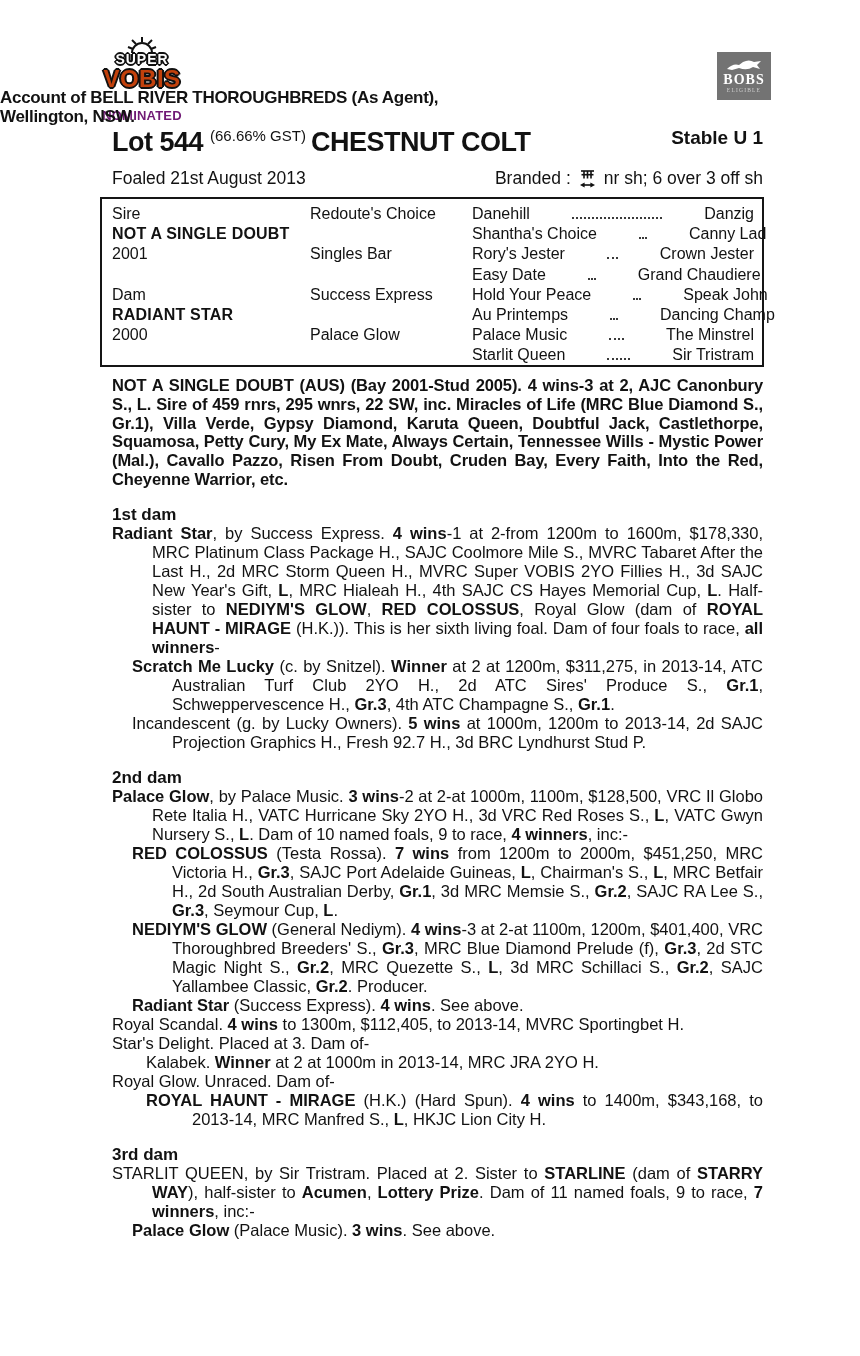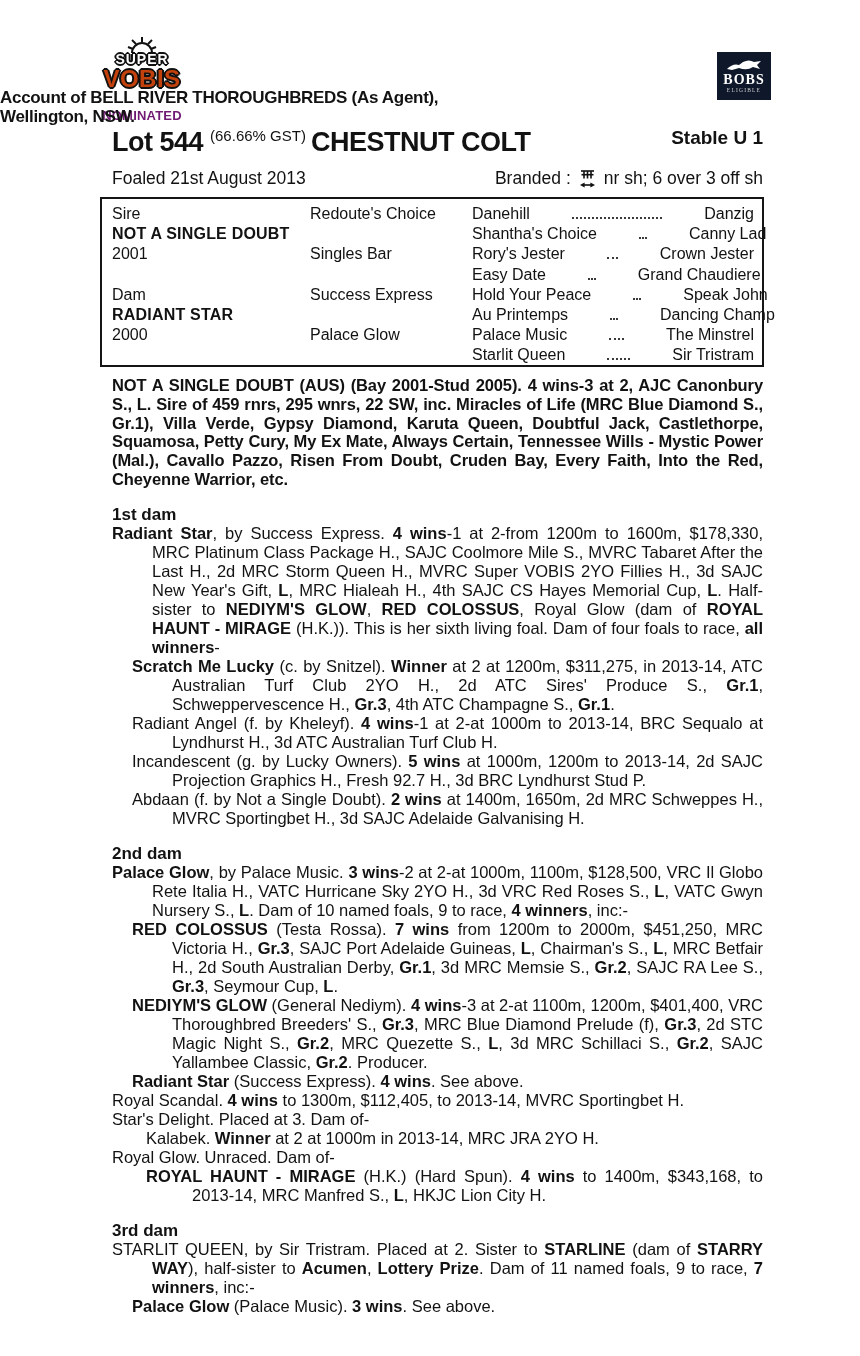--- a/index.html
+++ b/index.html
@@ -11,21 +11,21 @@
 
   
   .vobis-badge{position:absolute;left:93px;top:36px;width:98px;text-align:center;line-height:1;}
   .vobis-sun{display:block;margin:0 auto -2px auto;}
   .vobis-super{font-size:14px;font-weight:900;color:#fff;letter-spacing:1px;
     text-shadow:-2px 0 #111,2px 0 #111,0 -2px #111,0 2px #111,-1px -1px #111,1px -1px #111,-1px 1px #111,1px 1px #111;}
   .vobis-main{font-size:24px;font-weight:900;color:#c2410c;letter-spacing:0.5px;margin-top:1px;
     text-shadow:-2px 0 #111,2px 0 #111,0 -2px #111,0 2px #111,-1px -1px #111,1px -1px #111,-1px 1px #111,1px 1px #111;}
   .vobis-nom{font-size:13px;font-weight:900;color:#701a75;margin-top:18px;letter-spacing:0.2px;}
 
-  .bobs-badge{position:absolute;left:717px;top:52px;width:54px;height:48px;background:#0f172a;
+  .bobs-badge{position:absolute;left:717px;top:52px;width:54px;height:48px;background:#737373;
     display:flex;flex-direction:column;align-items:center;justify-content:center;gap:1px;}
   .bobs-text{color:#fff;font-family:"Liberation Serif",serif;font-size:14px;font-weight:bold;letter-spacing:1px;line-height:1;}
   .bobs-sub{color:#cfcfcf;font-family:"Liberation Serif",serif;font-size:5.5px;letter-spacing:1.2px;line-height:1;}
 
   .account{position:absolute;left:0;right:0;top:88px;font-weight:bold;
     font-size:17px;letter-spacing:-0.3px;line-height:19px;}
 
   .lot-row{position:absolute;left:112px;right:97px;top:127px;display:flex;align-items:flex-start;}
   .lot-num{font-size:27px;font-weight:900;letter-spacing:-0.5px;}
   .lot-gst{font-size:15px;font-weight:400;margin:0 5px 0 7px;}
@@ -193,23 +193,21 @@
     </div>
   </div>
 
   <div class="content">
 
     <div class="sire-para">NOT A SINGLE DOUBT (AUS) (Bay 2001-Stud 2005). 4 wins-3 at 2, AJC Canonbury S., L. Sire of 459 rnrs, 295 wnrs, 22 SW, inc. Miracles of Life (MRC Blue Diamond S., Gr.1), Villa Verde, Gypsy Diamond, Karuta Queen, Doubtful Jack, Castlethorpe, Squamosa, Petty Cury, My Ex Mate, Always Certain, Tennessee Wills - Mystic Power (Mal.), Cavallo Pazzo, Risen From Doubt, Cruden Bay, Every Faith, Into the Red, Cheyenne Warrior, etc.</div>
 
     <div class="section-heading">1st dam</div>
     <div class="para p0"><span class="b">Radiant Star</span><span>, by Success Express. </span><span class="b">4 wins</span><span>-1 at 2-from 1200m to 1600m, $178,330, MRC Platinum Class Package H., SAJC Coolmore Mile S., MVRC Tabaret After the Last H., 2d MRC Storm Queen H., MVRC Super VOBIS 2YO Fillies H., 3d SAJC New Year's Gift, </span><span class="b">L</span><span>, MRC Hialeah H., 4th SAJC CS Hayes Memorial Cup, </span><span class="b">L</span><span>. Half-sister to </span><span class="b">NEDIYM'S GLOW</span><span>, </span><span class="b">RED COLOSSUS</span><span>, Royal Glow (dam of </span><span class="b">ROYAL HAUNT - MIRAGE</span><span> (H.K.)). This is her sixth living foal. Dam of four foals to race, </span><span class="b">all winners</span><span>-</span></div>
     <div class="para p1"><span class="b">Scratch Me Lucky</span><span> (c. by Snitzel). </span><span class="b">Winner</span><span> at 2 at 1200m, $311,275, in 2013-14, ATC Australian Turf Club 2YO H., 2d ATC Sires' Produce S., </span><span class="b">Gr.1</span><span>, Schweppervescence H., </span><span class="b">Gr.3</span><span>, 4th ATC Champagne S., </span><span class="b">Gr.1</span><span>.</span></div>
-    <div class="para p1"><span>Radiant Angel (f. by Kheleyf). </span><span class="b">4 wins</span><span>-1 at 2-at 1000m to 2013-14, BRC Sequalo at Lyndhurst H., 3d ATC Australian Turf Club H.</span></div>
     <div class="para p1"><span>Incandescent (g. by Lucky Owners). </span><span class="b">5 wins</span><span> at 1000m, 1200m to 2013-14, 2d SAJC Projection Graphics H., Fresh 92.7 H., 3d BRC Lyndhurst Stud P.</span></div>
-    <div class="para p1"><span>Abdaan (f. by Not a Single Doubt). </span><span class="b">2 wins</span><span> at 1400m, 1650m, 2d MRC Schweppes H., MVRC Sportingbet H., 3d SAJC Adelaide Galvanising H.</span></div>
 
     <div class="section-heading">2nd dam</div>
     <div class="para p0"><span class="b">Palace Glow</span><span>, by Palace Music. </span><span class="b">3 wins</span><span>-2 at 2-at 1000m, 1100m, $128,500, VRC Il Globo Rete Italia H., VATC Hurricane Sky 2YO H., 3d VRC Red Roses S., </span><span class="b">L</span><span>, VATC Gwyn Nursery S., </span><span class="b">L</span><span>. Dam of 10 named foals, 9 to race, </span><span class="b">4 winners</span><span>, inc:-</span></div>
     <div class="para p1"><span class="b">RED COLOSSUS</span><span> (Testa Rossa). </span><span class="b">7 wins</span><span> from 1200m to 2000m, $451,250, MRC Victoria H., </span><span class="b">Gr.3</span><span>, SAJC Port Adelaide Guineas, </span><span class="b">L</span><span>, Chairman's S., </span><span class="b">L</span><span>, MRC Betfair H., 2d South Australian Derby, </span><span class="b">Gr.1</span><span>, 3d MRC Memsie S., </span><span class="b">Gr.2</span><span>, SAJC RA Lee S., </span><span class="b">Gr.3</span><span>, Seymour Cup, </span><span class="b">L</span><span>.</span></div>
     <div class="para p1"><span class="b">NEDIYM'S GLOW</span><span> (General Nediym). </span><span class="b">4 wins</span><span>-3 at 2-at 1100m, 1200m, $401,400, VRC Thoroughbred Breeders' S., </span><span class="b">Gr.3</span><span>, MRC Blue Diamond Prelude (f), </span><span class="b">Gr.3</span><span>, 2d STC Magic Night S., </span><span class="b">Gr.2</span><span>, MRC Quezette S., </span><span class="b">L</span><span>, 3d MRC Schillaci S., </span><span class="b">Gr.2</span><span>, SAJC Yallambee Classic, </span><span class="b">Gr.2</span><span>. Producer.</span></div>
     <div class="para p1"><span class="b">Radiant Star</span><span> (Success Express). </span><span class="b">4 wins</span><span>. See above.</span></div>
     <div class="para p0"><span>Royal Scandal. </span><span class="b">4 wins</span><span> to 1300m, $112,405, to 2013-14, MVRC Sportingbet H.</span></div>
     <div class="para p0"><span>Star's Delight. Placed at 3. Dam of-</span></div>
     <div class="para p2"><span>Kalabek. </span><span class="b">Winner</span><span> at 2 at 1000m in 2013-14, MRC JRA 2YO H.</span></div>
     <div class="para p0"><span>Royal Glow. Unraced. Dam of-</span></div>

